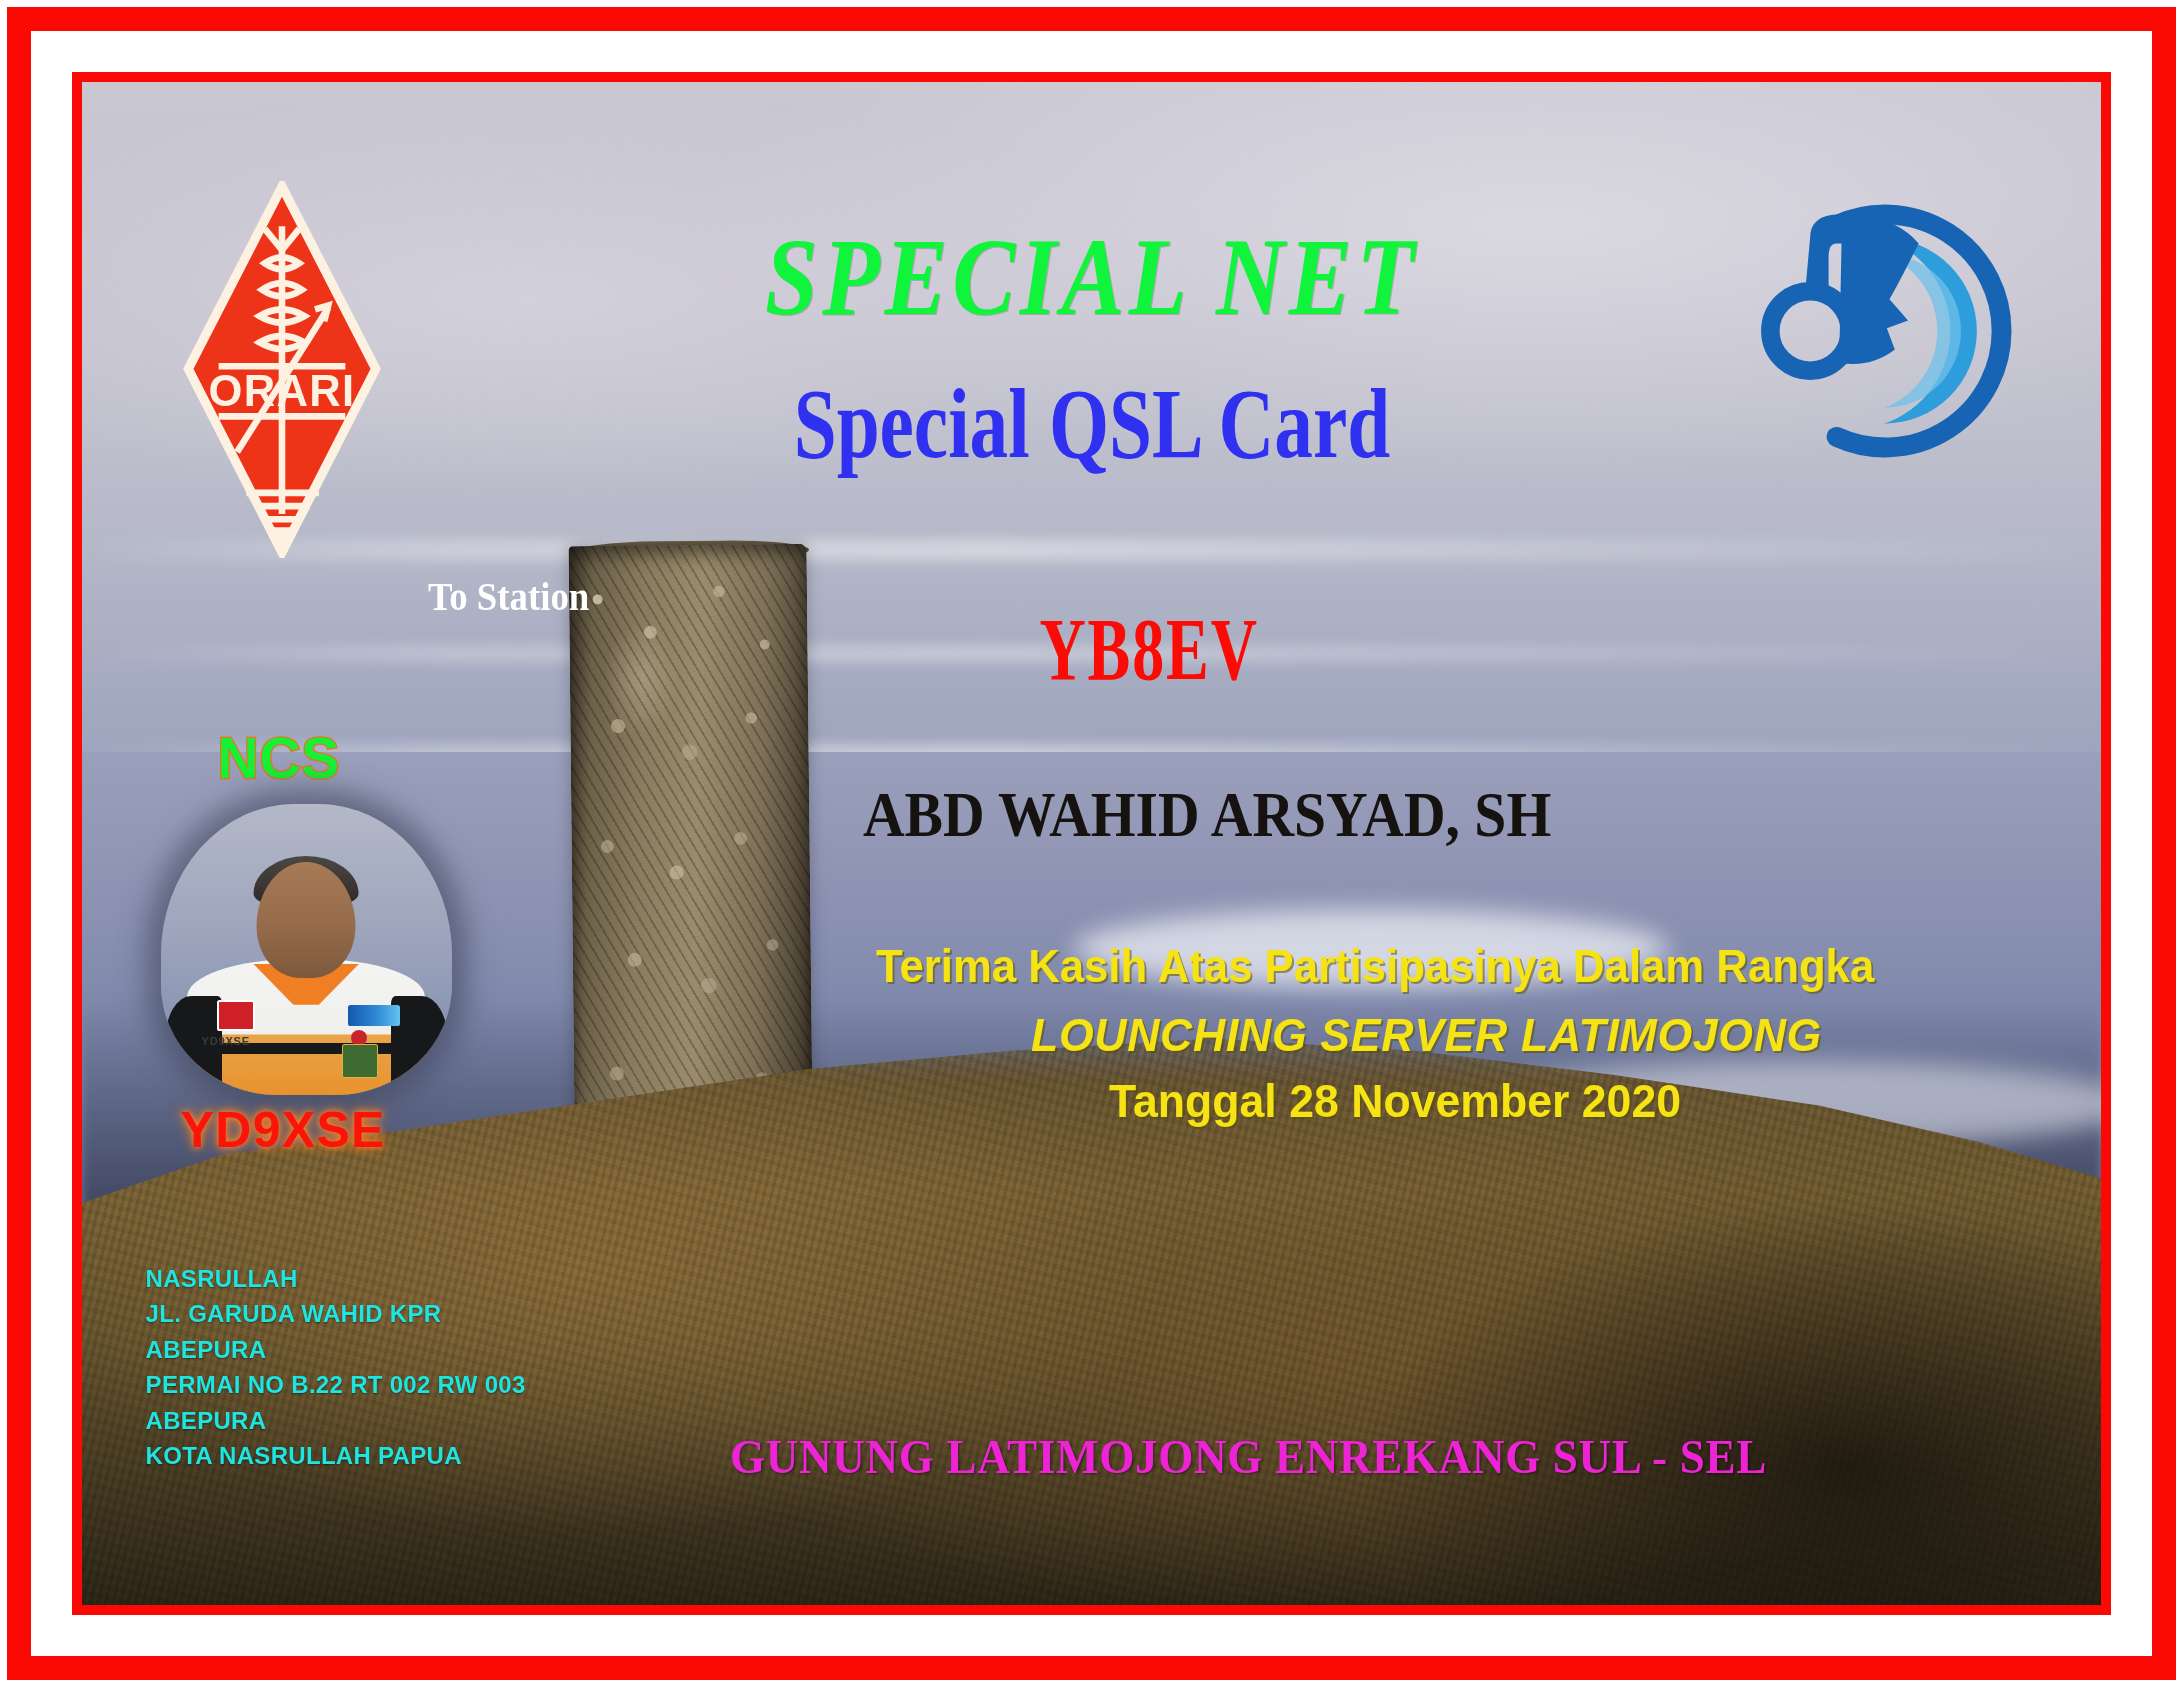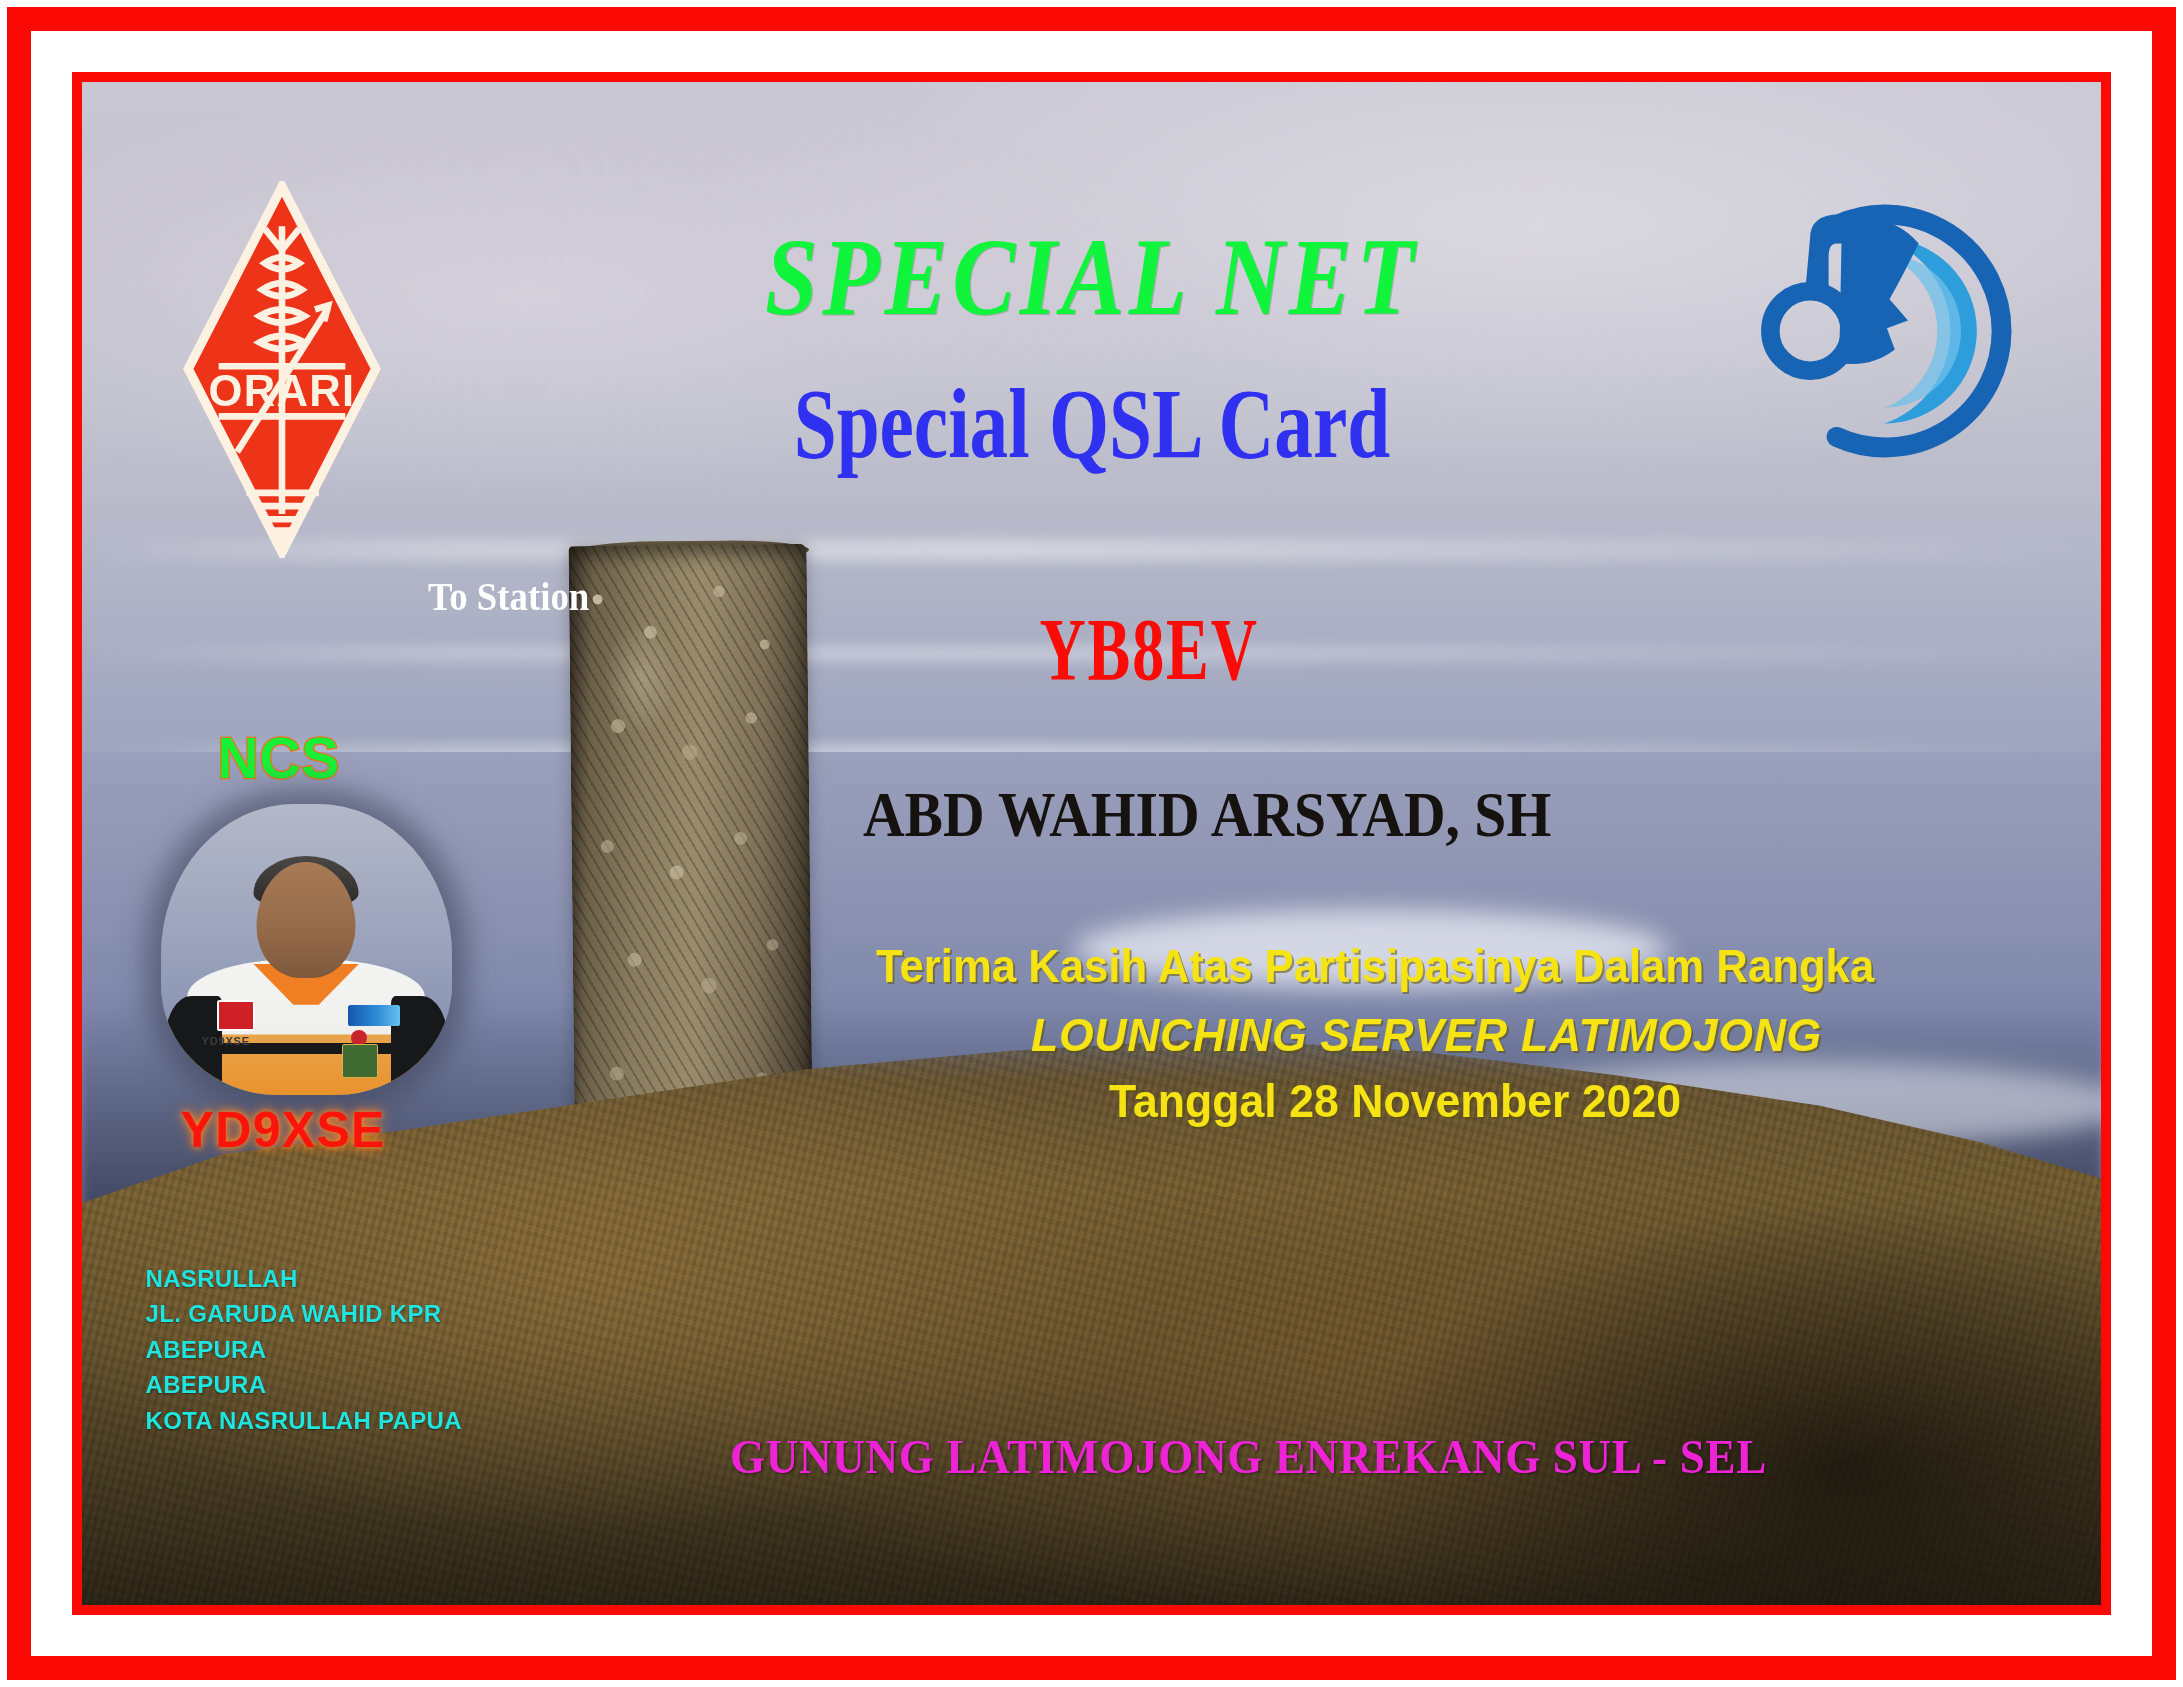--- a/index.html
+++ b/index.html
@@ -439,20 +439,21 @@
         <div class="op-id"></div>
         <div class="op-hair"></div>
         <div class="op-head"></div>
       </div>
       <div class="t-yd9xse">YD9XSE</div>
 
       <div class="addr">
         <div>NASRULLAH</div>
         <div>JL. GARUDA WAHID KPR</div>
         <div>ABEPURA</div>
+        <div>PERMAI NO B.22 RT 002 RW 003</div>
         <div>ABEPURA</div>
         <div>KOTA NASRULLAH PAPUA</div>
       </div>
 
       <div class="t-call">YB8EV</div>
       <div class="t-name">ABD WAHID ARSYAD, SH</div>
 
       <div class="y1">Terima Kasih Atas Partisipasinya Dalam Rangka</div>
       <div class="y2">LOUNCHING SERVER LATIMOJONG</div>
       <div class="y3">Tanggal  28  November  2020</div>

